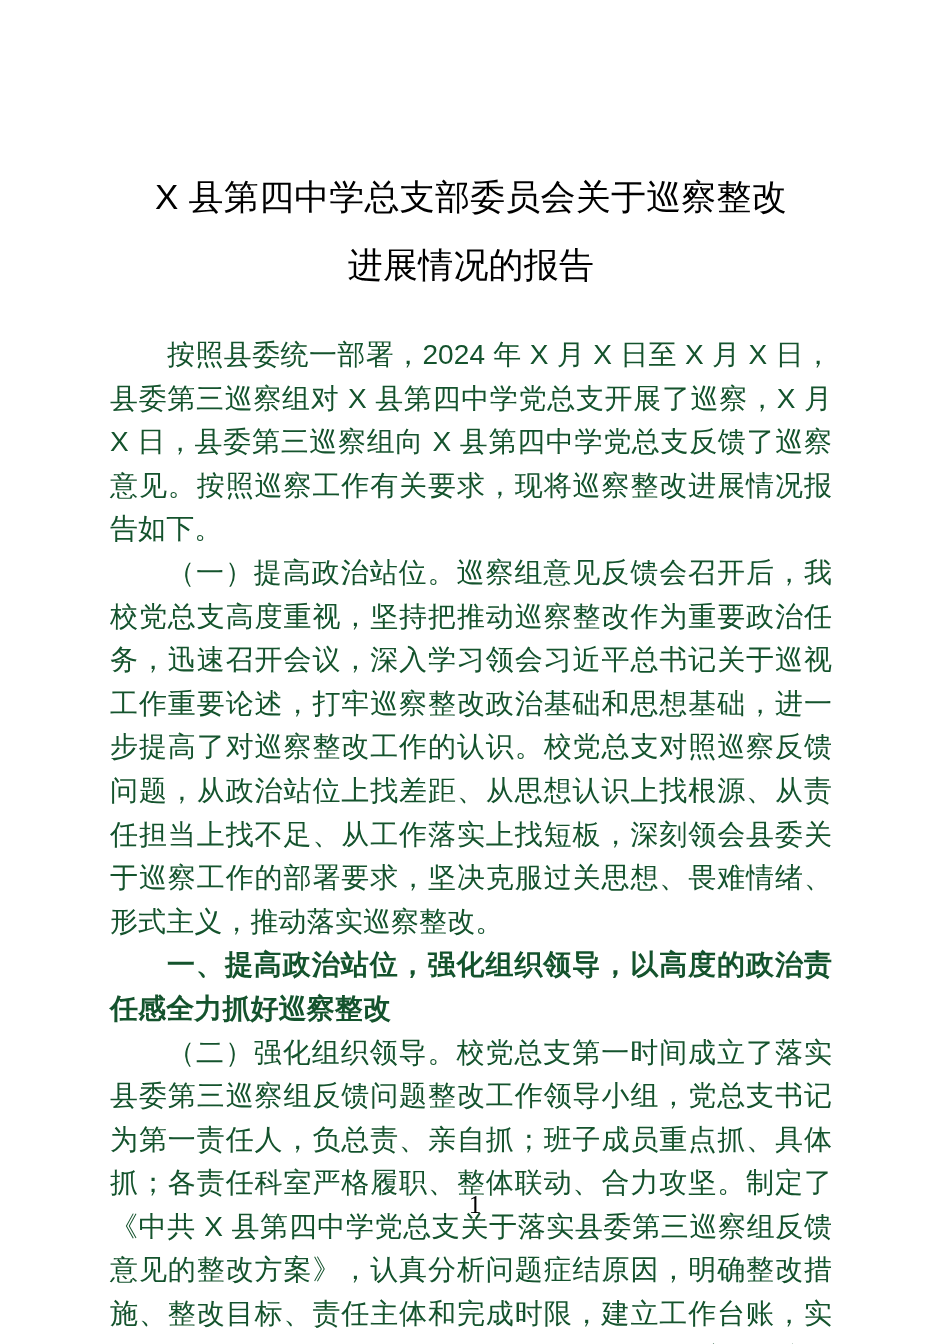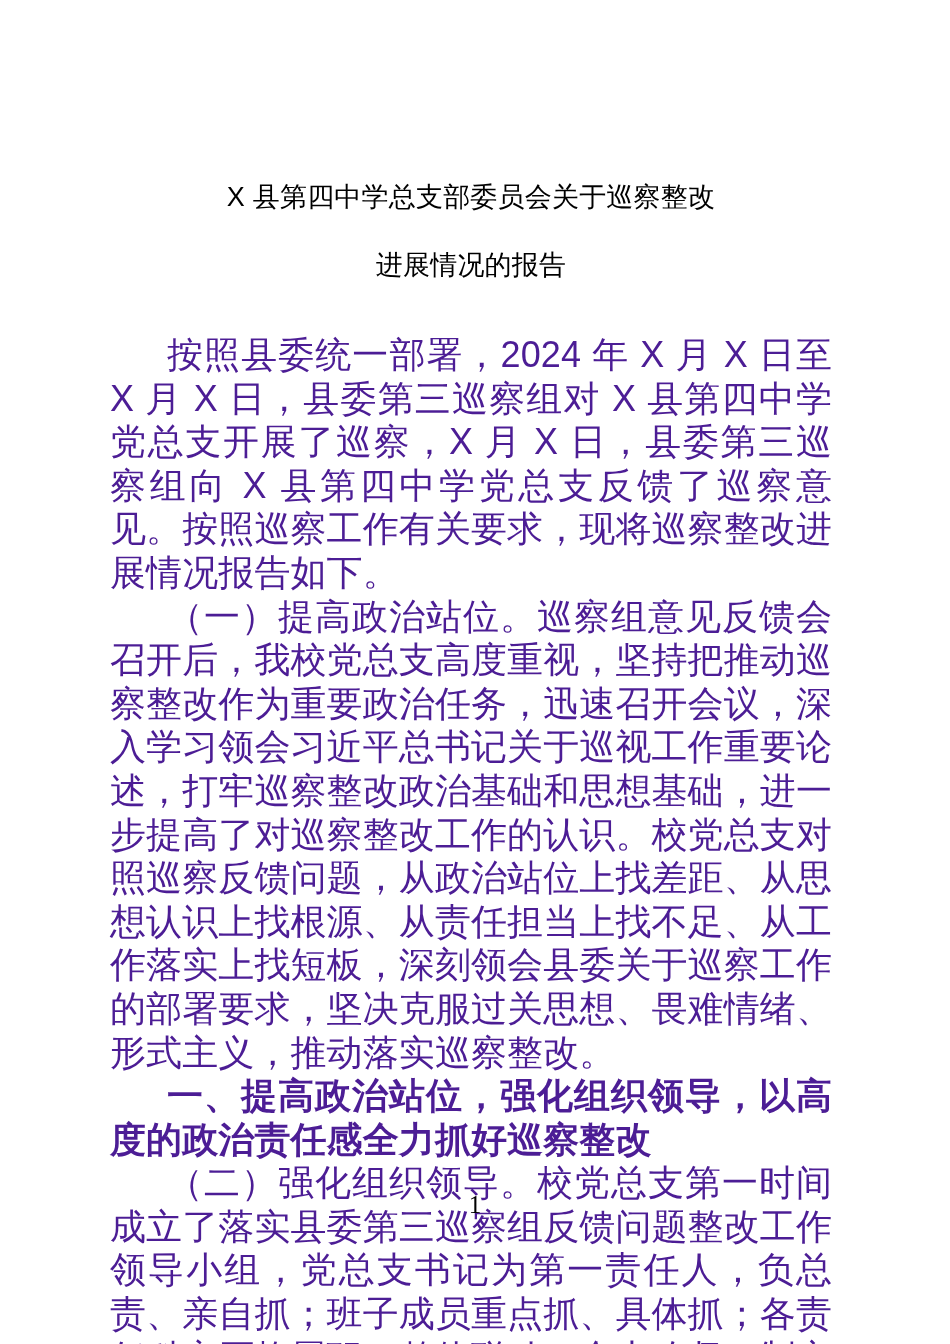--- a/index.html
+++ b/index.html
@@ -21,38 +21,38 @@
   .content {
     position: absolute;
     left: 110px;
     top: 0;
     width: 722px;
   }
   .doc-title {
     margin: 0;
     padding-top: 163px;
     font-family: "Liberation Sans", "DejaVu Sans", sans-serif;
-    font-size: 27px;
+    font-size: 35px;
     font-weight: 400;
     line-height: 68px;
     text-align: center;
     color: #000000;
     letter-spacing: 0.2px;
     white-space: pre-line;
   }
   .body-block {
     margin-top: 34px;
   }
   p.para {
     margin: 0;
     font-family: "Liberation Sans", "DejaVu Sans", sans-serif;
-    font-size: 36px;
+    font-size: 28px;
     font-weight: 400;
     line-height: 43.6px;
-    color: #4c1d95;
+    color: #14532d;
     text-align: justify;
     text-justify: inter-character;
     text-indent: 57px;
     letter-spacing: 0.1px;
     word-break: break-all;
   }
   p.para.heading {
     font-weight: 700;
   }
   .page-number {

